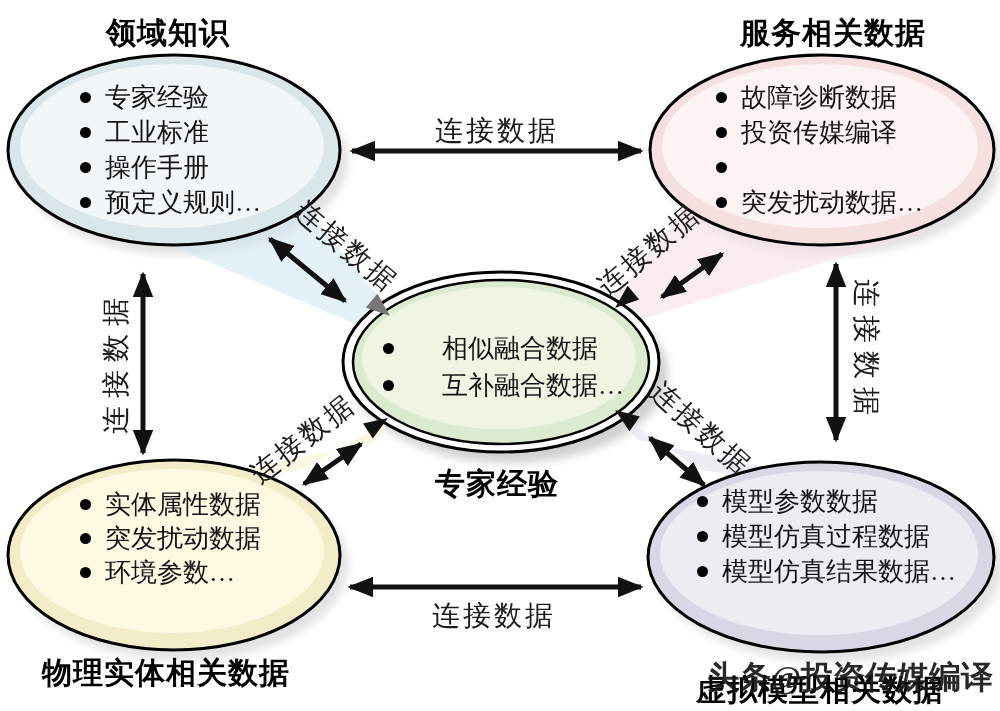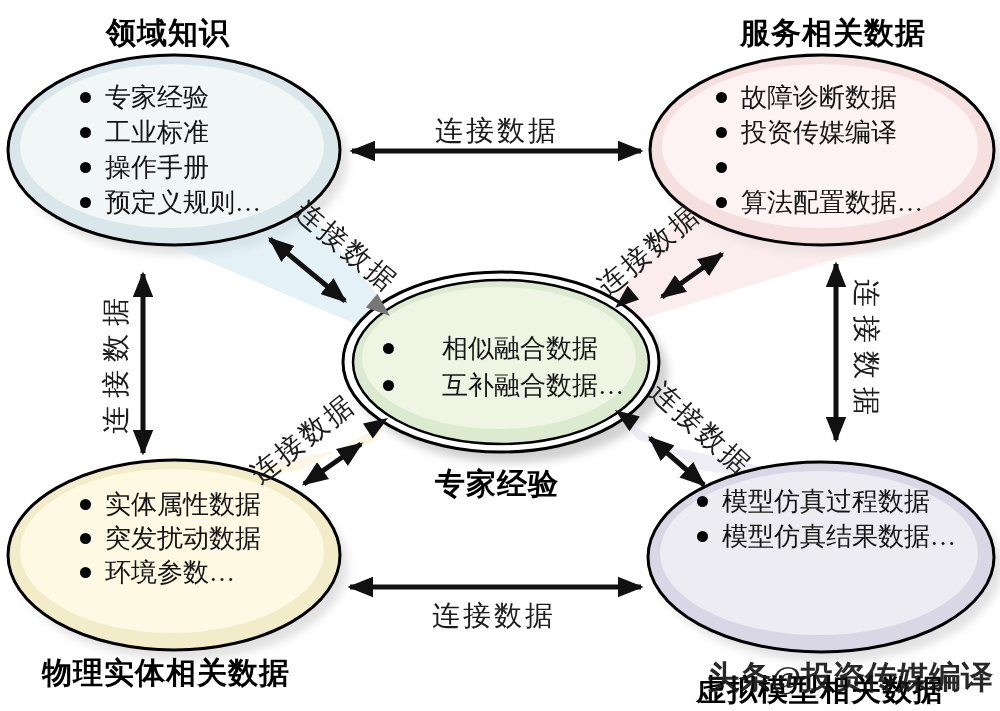--- a/index.html
+++ b/index.html
@@ -109,21 +109,21 @@
       </li>
     <li class="it">
         <span class="blt"></span>
         <span class="txt">投资传媒编译</span>
       </li>
     <li class="it">
         <span class="blt"></span>
       </li>
     <li class="it">
         <span class="blt"></span>
-        <span class="txt">算法配置数据…</span>
+        <span class="txt">突发扰动数据…</span>
       </li>
   </ul>
 
   <ul class="items" style="left:383px;top:330px;">
     <li class="it h37">
         <span class="blt"></span>
         <span class="txt">相似融合数据</span>
       </li>
     <li class="it h37">
         <span class="blt"></span>
@@ -142,20 +142,24 @@
       </li>
     <li class="it h34">
         <span class="blt"></span>
         <span class="txt">环境参数…</span>
       </li>
   </ul>
 
   <ul class="items" style="left:697px;top:484px;">
     <li class="it">
         <span class="blt"></span>
+        <span class="txt">模型参数数据</span>
+      </li>
+    <li class="it">
+        <span class="blt"></span>
         <span class="txt">模型仿真过程数据</span>
       </li>
     <li class="it">
         <span class="blt"></span>
         <span class="txt">模型仿真结果数据…</span>
       </li>
   </ul>
 
   <div class="edge-label" style="left:417px;top:112px;width:160px;">连接数据</div>
   <div class="edge-label" style="left:414px;top:597px;width:160px;">连接数据</div>

